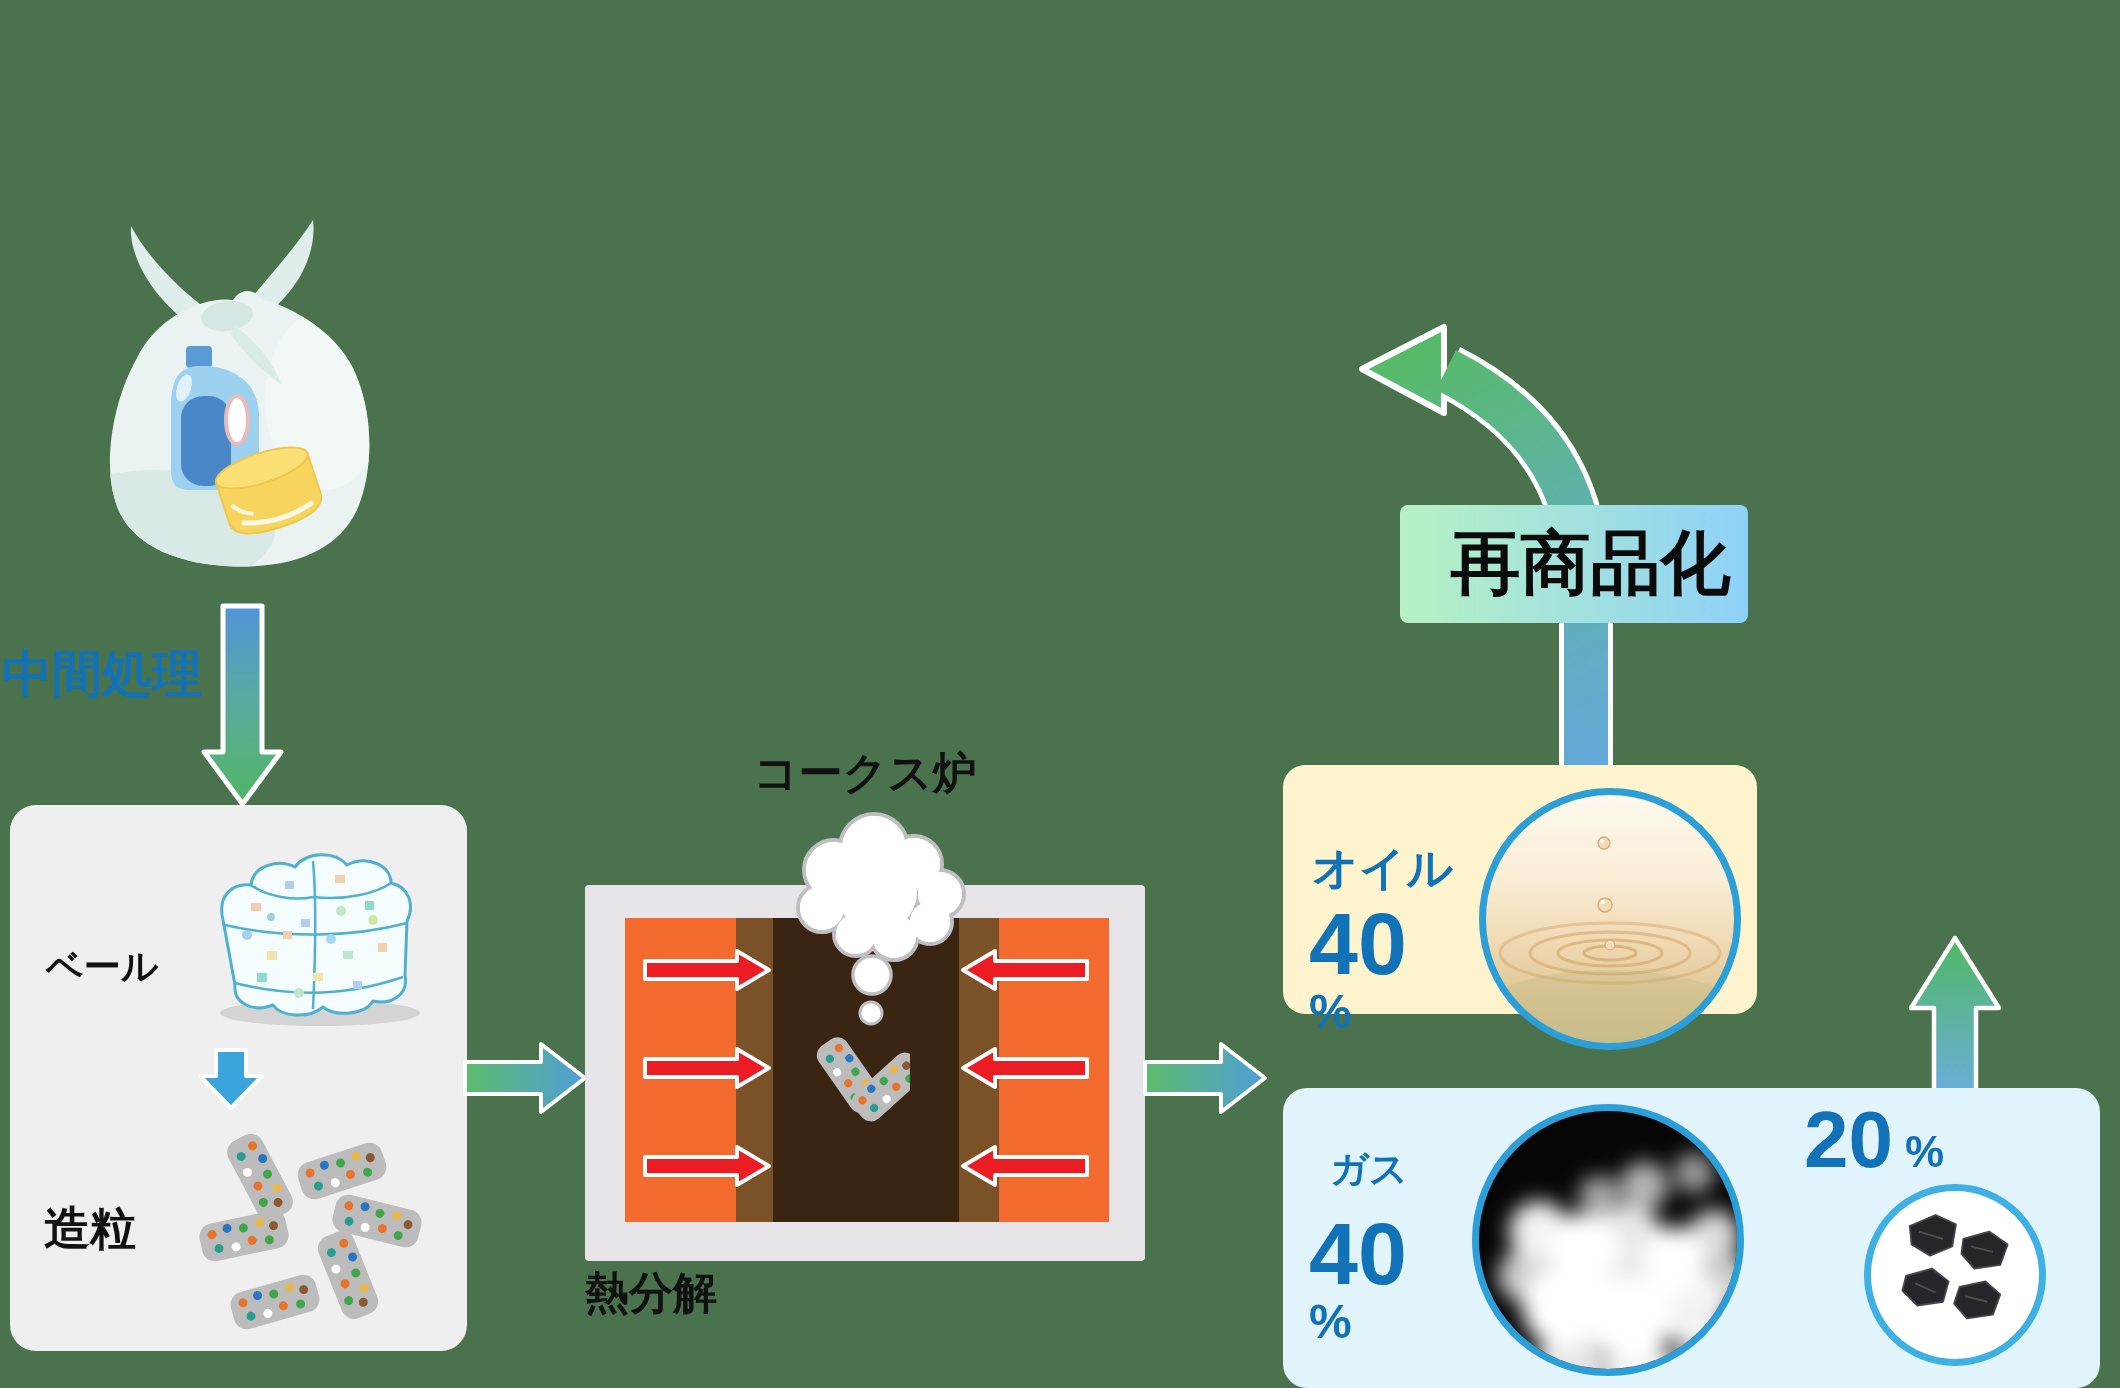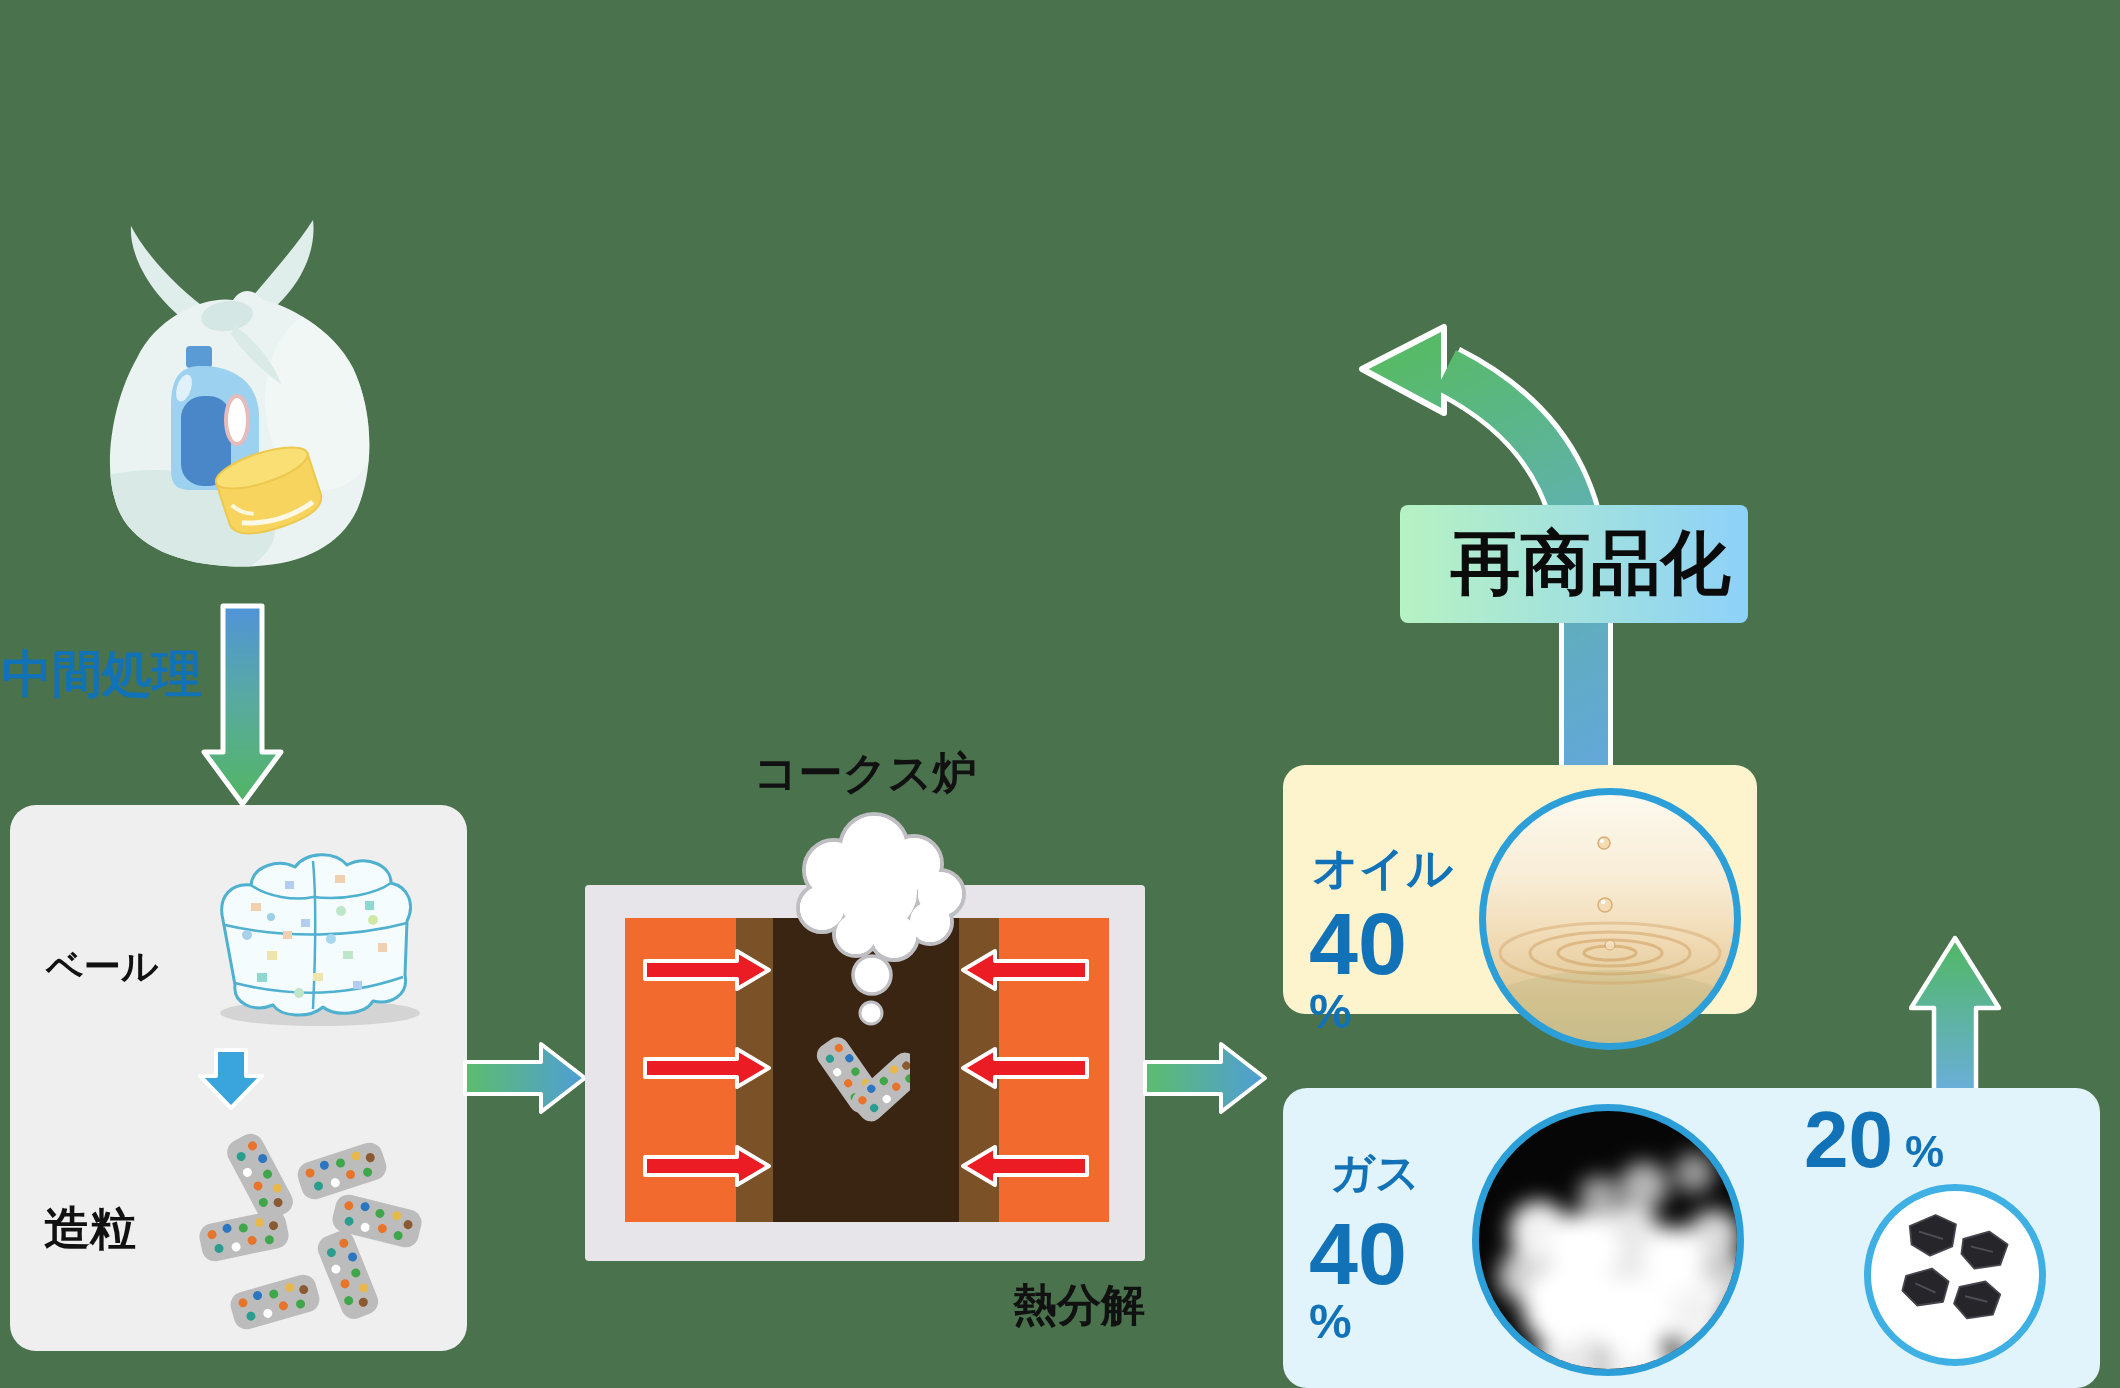--- a/index.html
+++ b/index.html
@@ -23,21 +23,21 @@
   .furnace{
     left:585px;top:885px;width:560px;height:376px;
     background:#e7e5e9;border-radius:4px;
   }
   .furnace .inner{position:absolute;top:33px;height:304px;}
   .f-orange{background:#f26a2e;}
   .f-brown{background:#7b5127;}
   .f-dark{background:#3a2412;}
 
   .furnace-title{left:585px;top:750px;width:560px;text-align:center;font-size:44px;}
-  .pyrolysis-label{left:585px;top:1270px;width:560px;text-align:right;font-size:44px;margin-top:12px;}
+  .pyrolysis-label{left:585px;top:1270px;width:560px;text-align:left;font-size:44px;}
 
   .oil-panel{
     left:1283px;top:765px;width:474px;height:249px;
     background:#fdf3cd;border-radius:22px;
   }
   .gas-panel{
     left:1283px;top:1088px;width:817px;height:300px;
     background:#e1f3fb;border-radius:24px;
   }
   .photo-circle{
@@ -298,21 +298,21 @@
         <circle cx="124" cy="150" r="5" fill="#f6e3c2" stroke="#cf9e5f" opacity="0.8"></circle>
         <circle cx="118" cy="48" r="6" fill="#f3dcb4" stroke="#d9ae76" stroke-width="1.5"></circle>
         <circle cx="116" cy="46" r="2" fill="#ffffff"></circle>
         <circle cx="119" cy="110" r="7" fill="#f3dcb4" stroke="#d9ae76" stroke-width="1.5"></circle>
         <circle cx="117" cy="107" r="2.2" fill="#ffffff"></circle>
       </svg>
     </div>
   </div>
 
   <div class="abs gas-panel">
-    <div class="blue-label" style="position:absolute;left:47px;top:62px;font-size:44px;">ガス</div>
+    <div class="blue-label" style="position:absolute;left:47px;top:62px;font-size:38px;">ガス</div>
     <div class="pct" style="position:absolute;left:22px;top:122px;">
       <span class="val">40</span>
       <span class="unit">%</span>
     </div>
     <div class="photo-circle gas-circle">
       <svg width="258" height="258" viewBox="0 0 258 258" style="position:absolute;left:0;top:0;">
         <defs>
             <filter id="sblur" x="-60%" y="-60%" width="220%" height="220%">
           <feGaussianBlur stdDeviation="10"></feGaussianBlur>
             </filter>

